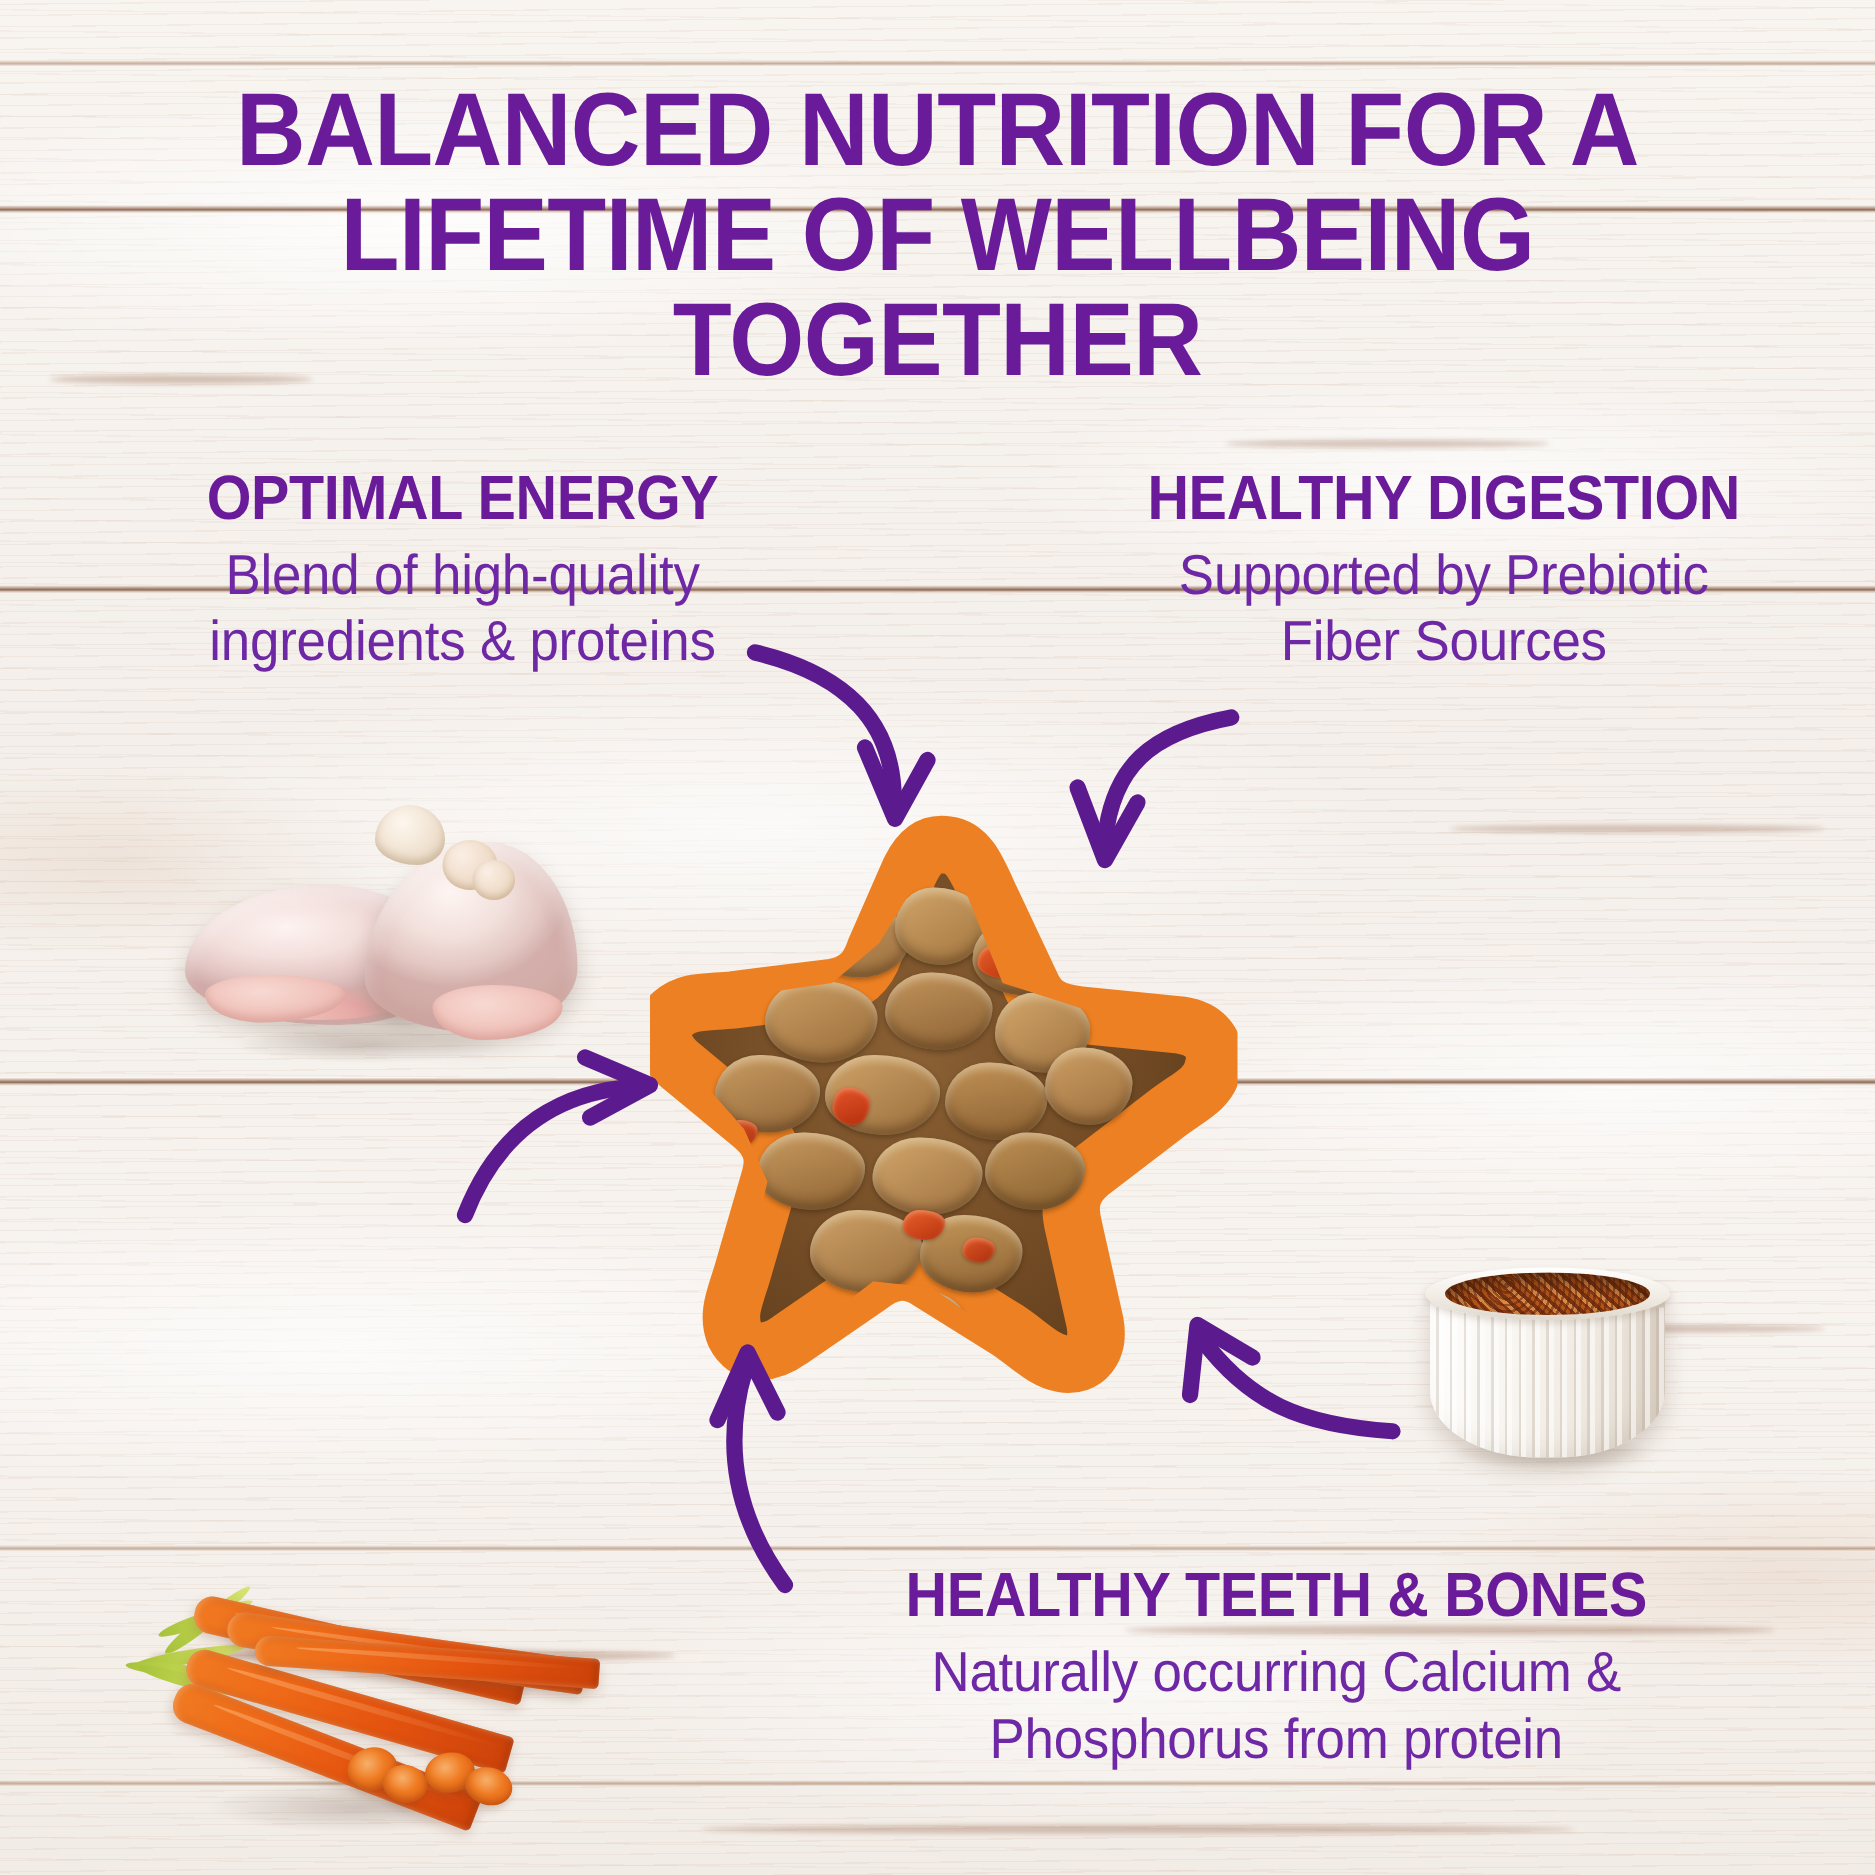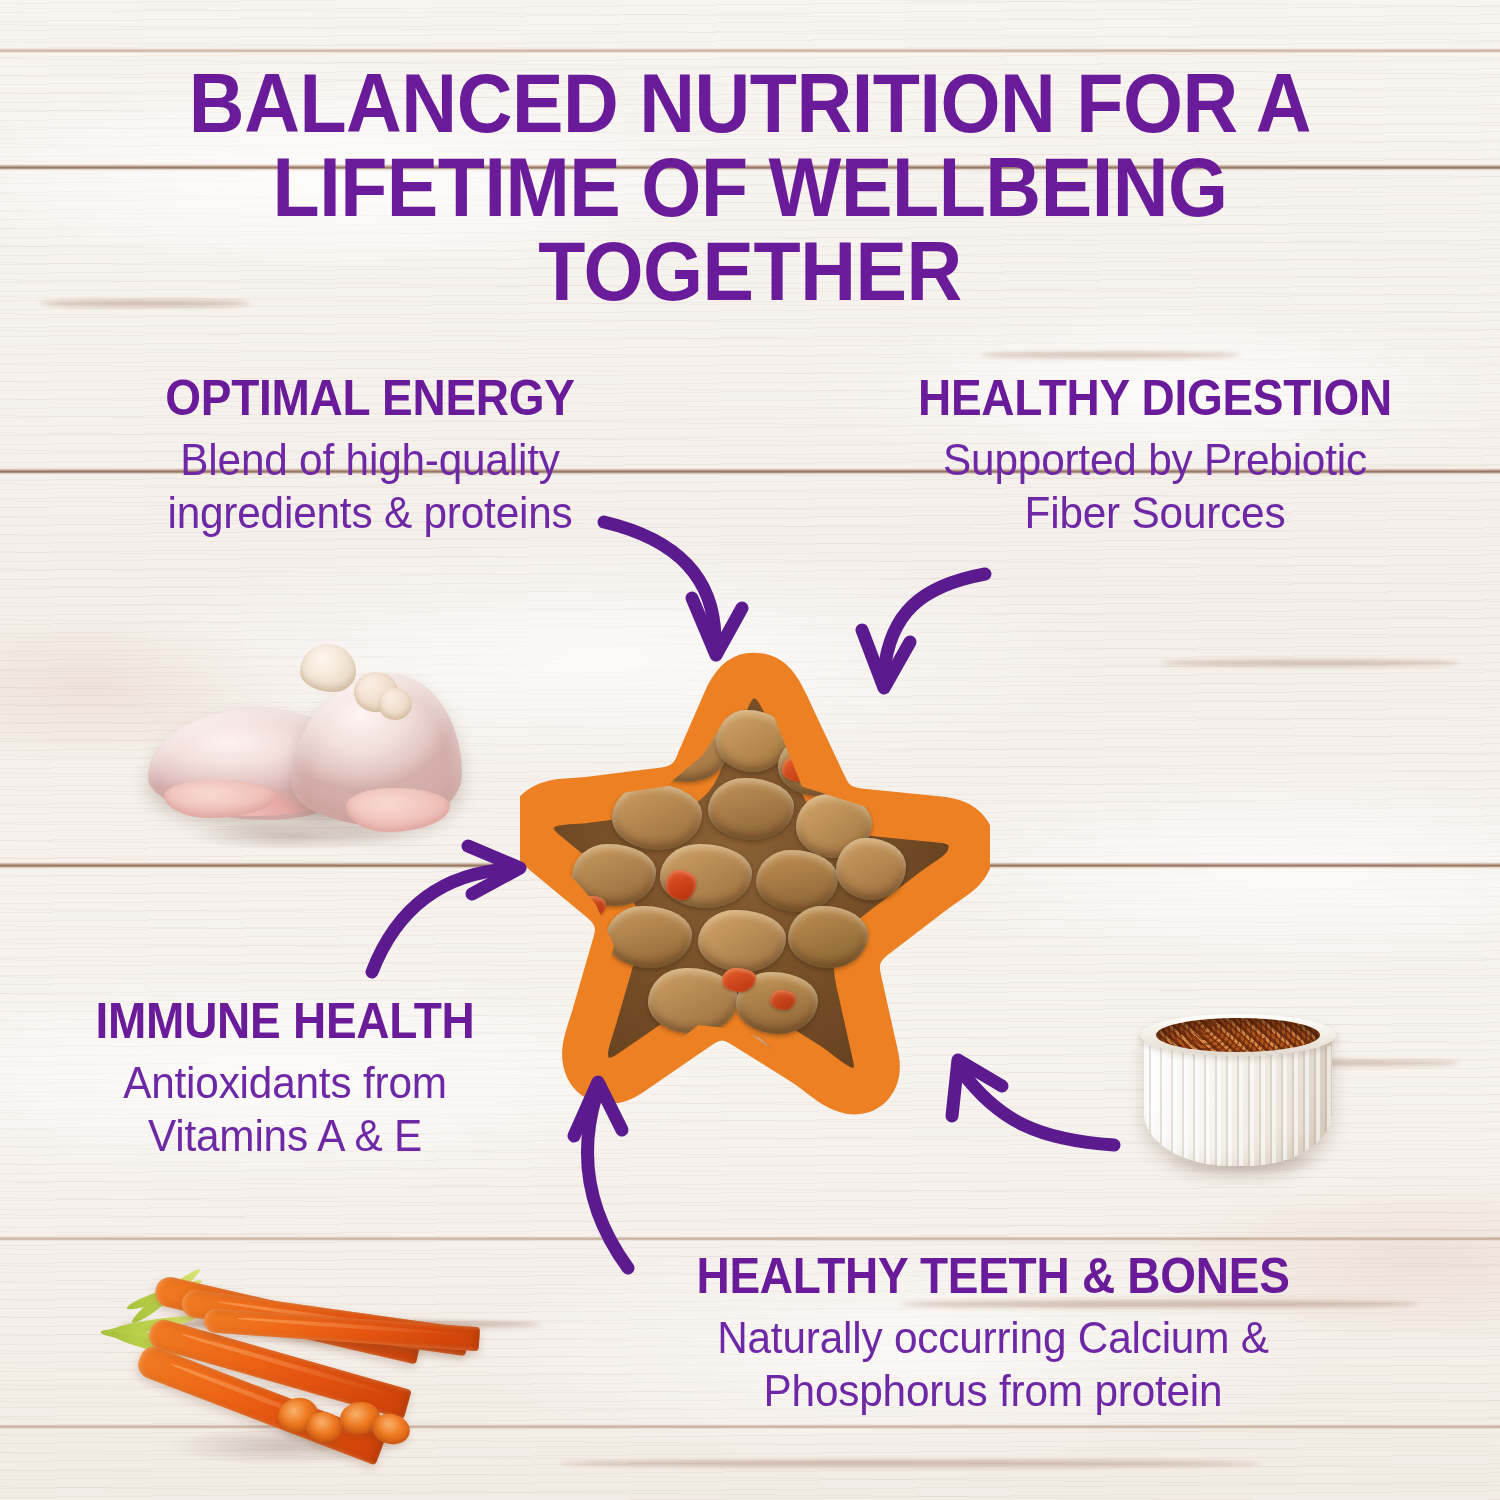--- a/index.html
+++ b/index.html
@@ -427,25 +427,20 @@
 ingredients &amp; proteins</div>
   </div>
 
   <div class="block" style="left:840px; top:372px; width:630px;">
     <div class="heading ctr">HEALTHY DIGESTION</div>
     <div class="body ctr">Supported by Prebiotic
 Fiber Sources</div>
   </div>
 
 
-  <div class="block" style="left:30px; top:995px; width:510px;">
-    <div class="heading ctr">IMMUNE HEALTH</div>
-    <div class="body ctr">Antioxidants from
-Vitamins A &amp; E</div>
-  </div>
-
-  <div class="block" style="left:608px; top:1250px; width:770px;">
+
+  <div class="block" style="left:636px; top:1250px; width:770px;">
     <div class="heading ctr">HEALTHY TEETH &amp; BONES</div>
     <div class="body ctr">Naturally occurring Calcium &amp;
 Phosphorus from protein</div>
   </div>
 
 </div>
 
 </body></html>

